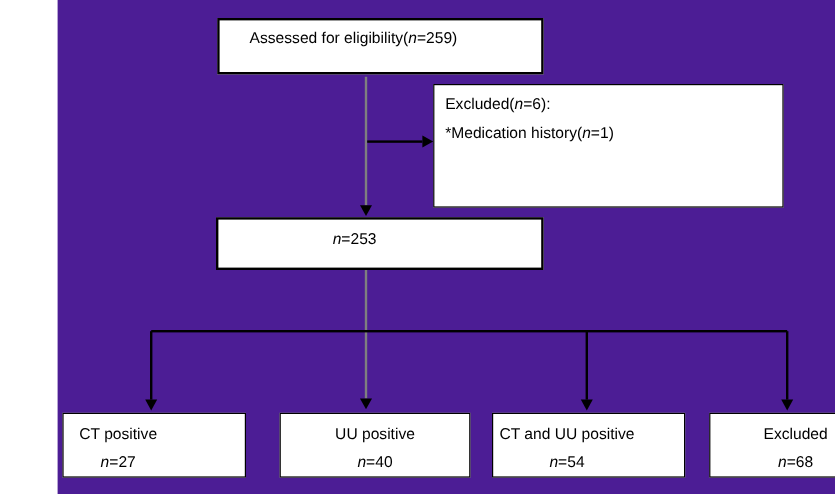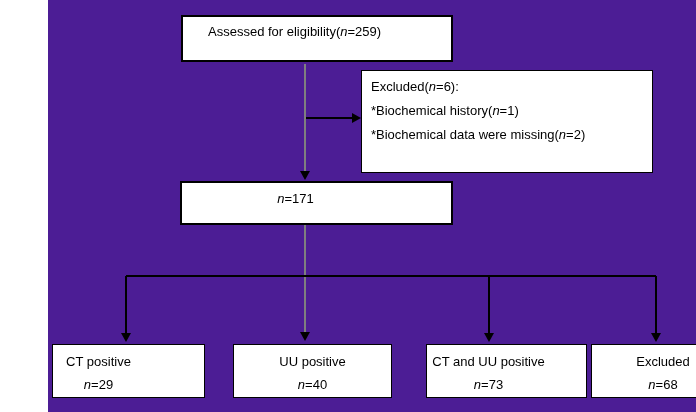--- a/index.html
+++ b/index.html
@@ -33,73 +33,72 @@
   #conn-dist{left:78px;top:275px;width:530px;height:1.5px;}
   #conn-a1{left:77px;top:276px;width:1.5px;height:57px;}
   #ah-g1{left:73px;top:333px;}
   #conn-a3{left:440px;top:276px;width:1.5px;height:57px;}
   #ah-g3{left:436px;top:333px;}
   #conn-a4{left:607px;top:276px;width:1.5px;height:57px;}
   #ah-g4{left:603px;top:333px;}
   .gbox{top:344px;height:54px;text-align:center;padding-top:5px;line-height:23px;}
   #box-g1{left:4px;width:153px;padding-right:60px;}
   #box-g2{left:185px;width:159px;}
-  #box-g3{left:378px;width:161px;padding-right:36px;}
+  #box-g3{left:362px;width:161px;padding-right:36px;}
   #box-g4{left:543px;width:144px;}
 </style>
 </head>
 <body>
 
 <div class="canvas">
 
   <div class="box" id="box-assessed">
     <div class="tline"><span>Assessed for eligibility(</span><span class="nvar">n</span><span>=259)</span></div>
   </div>
 
   <div class="line gray" id="conn-v1"></div>
   <div class="arrow-down" id="ah-mid"></div>
 
   <div class="line" id="conn-branch"></div>
   <div class="arrow-right" id="ah-excluded"></div>
 
   <div class="box" id="box-excluded">
     <div class="tline"><span>Excluded(</span><span class="nvar">n</span><span>=6):</span></div>
-    <div class="tline"><span>*Biochemical history(</span><span class="nvar">n</span><span>=1)</span></div>
-    <div class="tline"><span>*Biochemical data were missing(</span><span class="nvar">n</span><span>=2)</span></div>
+    <div class="tline"><span>*Medication history(</span><span class="nvar">n</span><span>=1)</span></div>
   </div>
 
   <div class="box" id="box-mid">
-    <div class="tline"><span class="nvar">n</span><span>=171</span></div>
+    <div class="tline"><span class="nvar">n</span><span>=253</span></div>
   </div>
 
   <div class="line gray" id="conn-v2"></div>
   <div class="arrow-down" id="ah-g2"></div>
 
   <div class="line" id="conn-dist"></div>
 
   <div class="line" id="conn-a1"></div>
   <div class="arrow-down" id="ah-g1"></div>
   <div class="line" id="conn-a3"></div>
   <div class="arrow-down" id="ah-g3"></div>
   <div class="line" id="conn-a4"></div>
   <div class="arrow-down" id="ah-g4"></div>
 
   <div class="box gbox" id="box-g1">
     <div class="tline">CT positive</div>
-    <div class="tline"><span class="nvar">n</span><span>=29</span></div>
+    <div class="tline"><span class="nvar">n</span><span>=27</span></div>
   </div>
 
   <div class="box gbox" id="box-g2">
     <div class="tline">UU positive</div>
     <div class="tline"><span class="nvar">n</span><span>=40</span></div>
   </div>
 
   <div class="box gbox" id="box-g3">
     <div class="tline">CT and UU positive</div>
-    <div class="tline"><span class="nvar">n</span><span>=73</span></div>
+    <div class="tline"><span class="nvar">n</span><span>=54</span></div>
   </div>
 
   <div class="box gbox" id="box-g4">
     <div class="tline">Excluded</div>
     <div class="tline"><span class="nvar">n</span><span>=68</span></div>
   </div>
 
 </div>
 
 </body></html>

